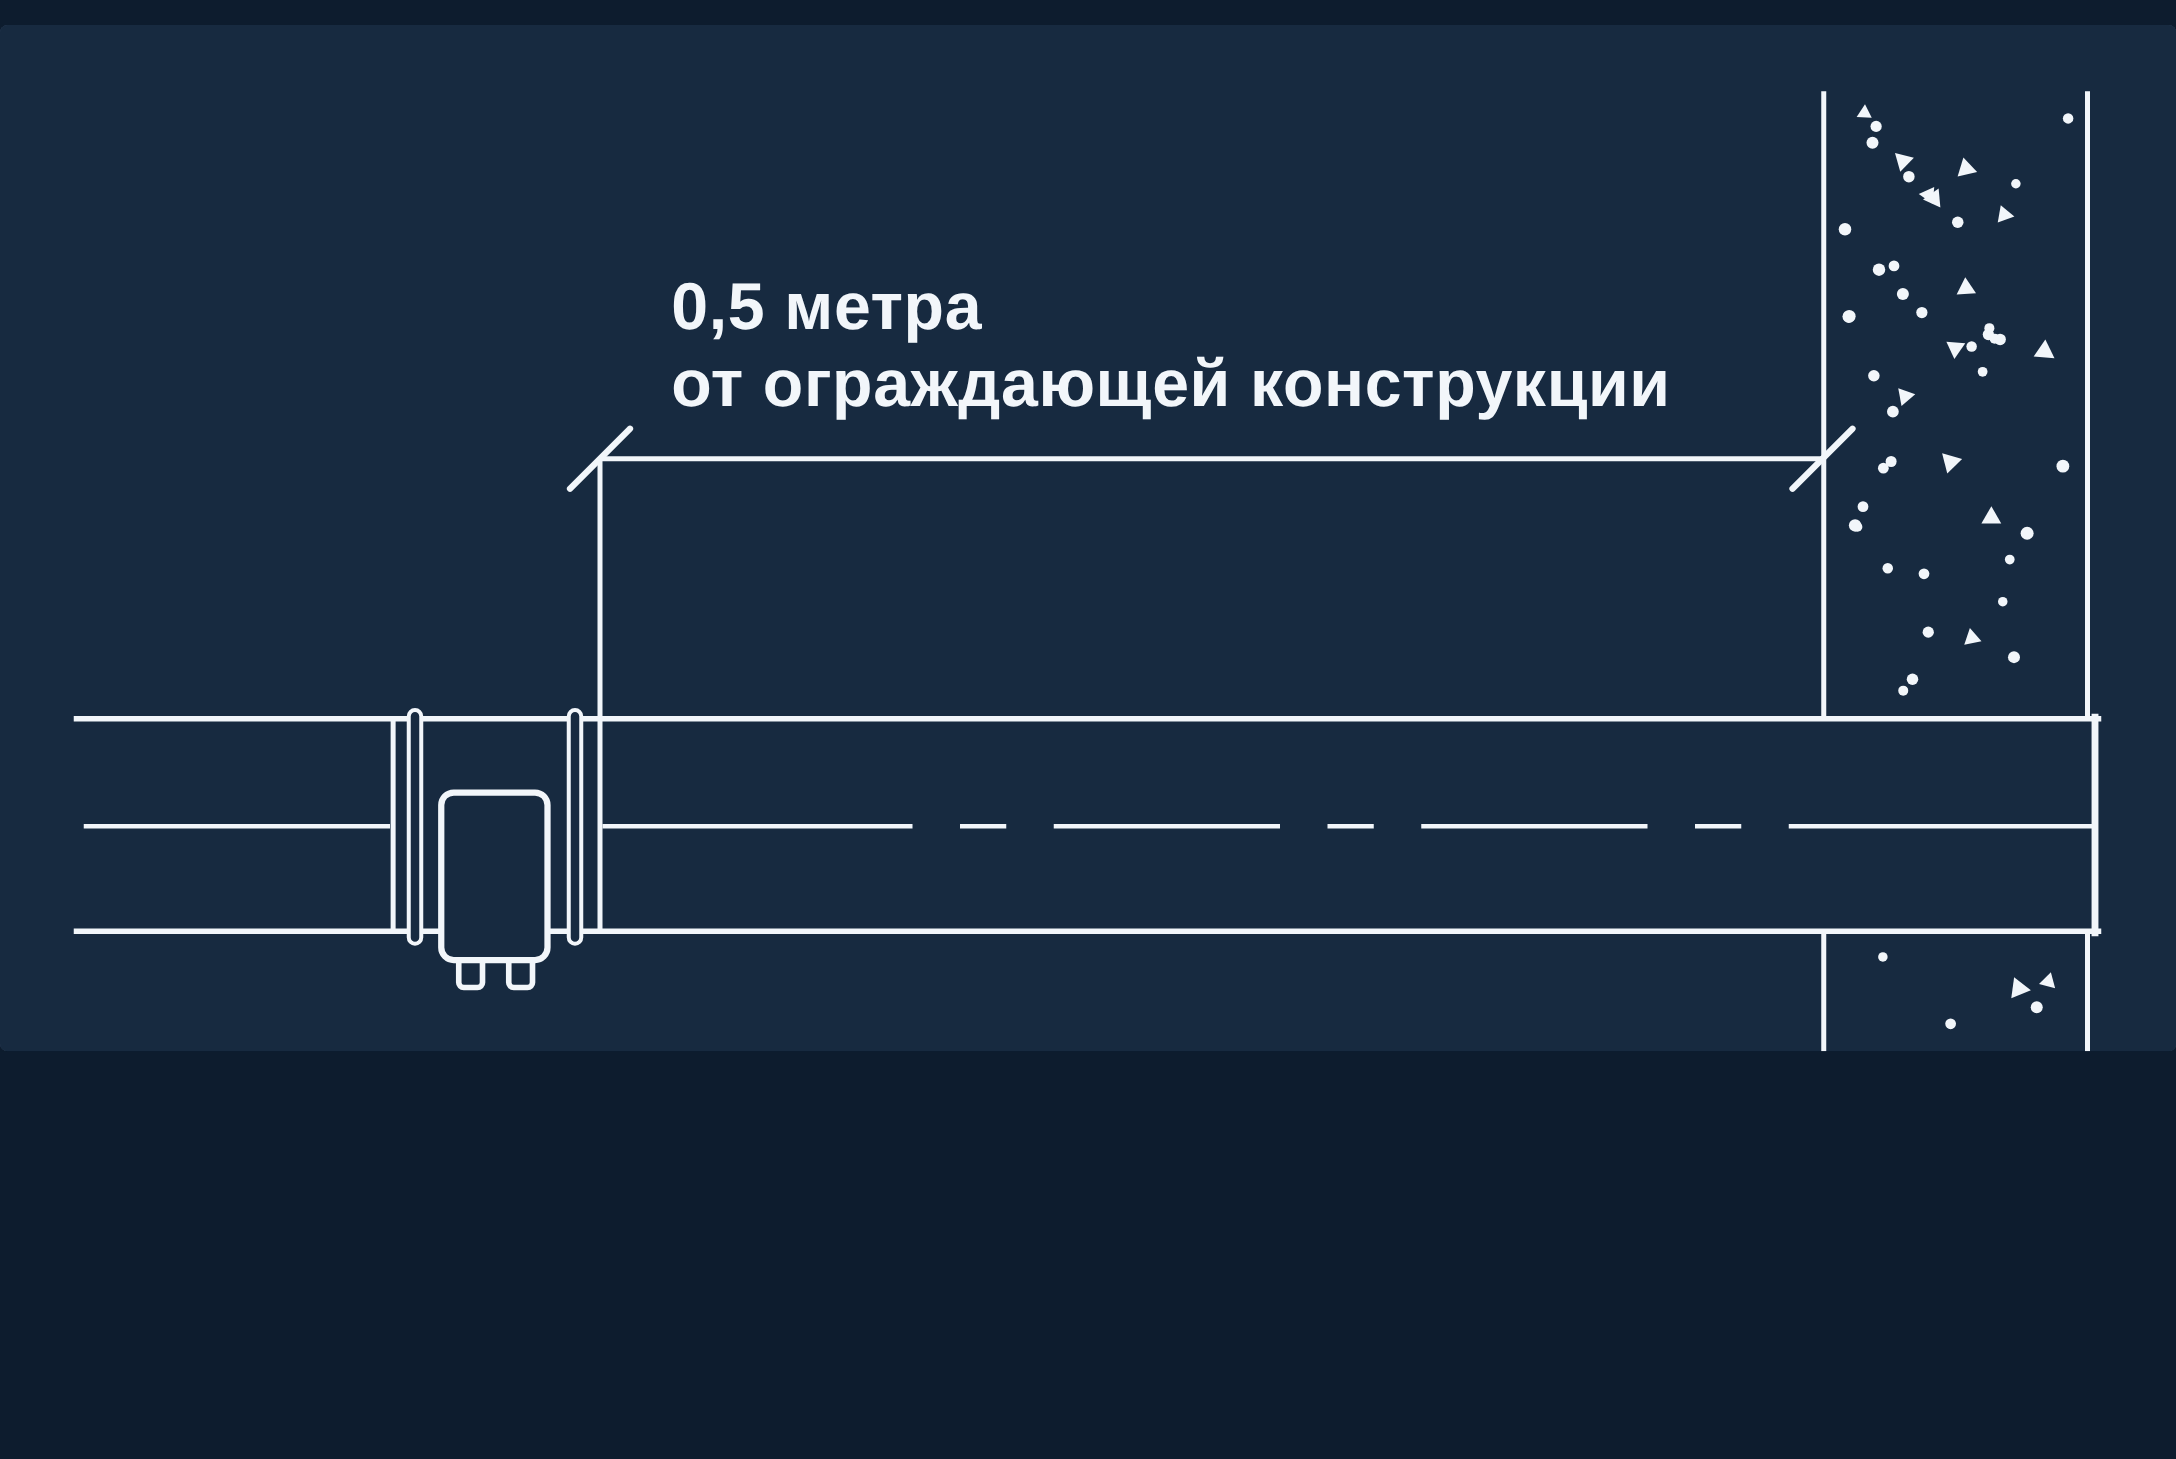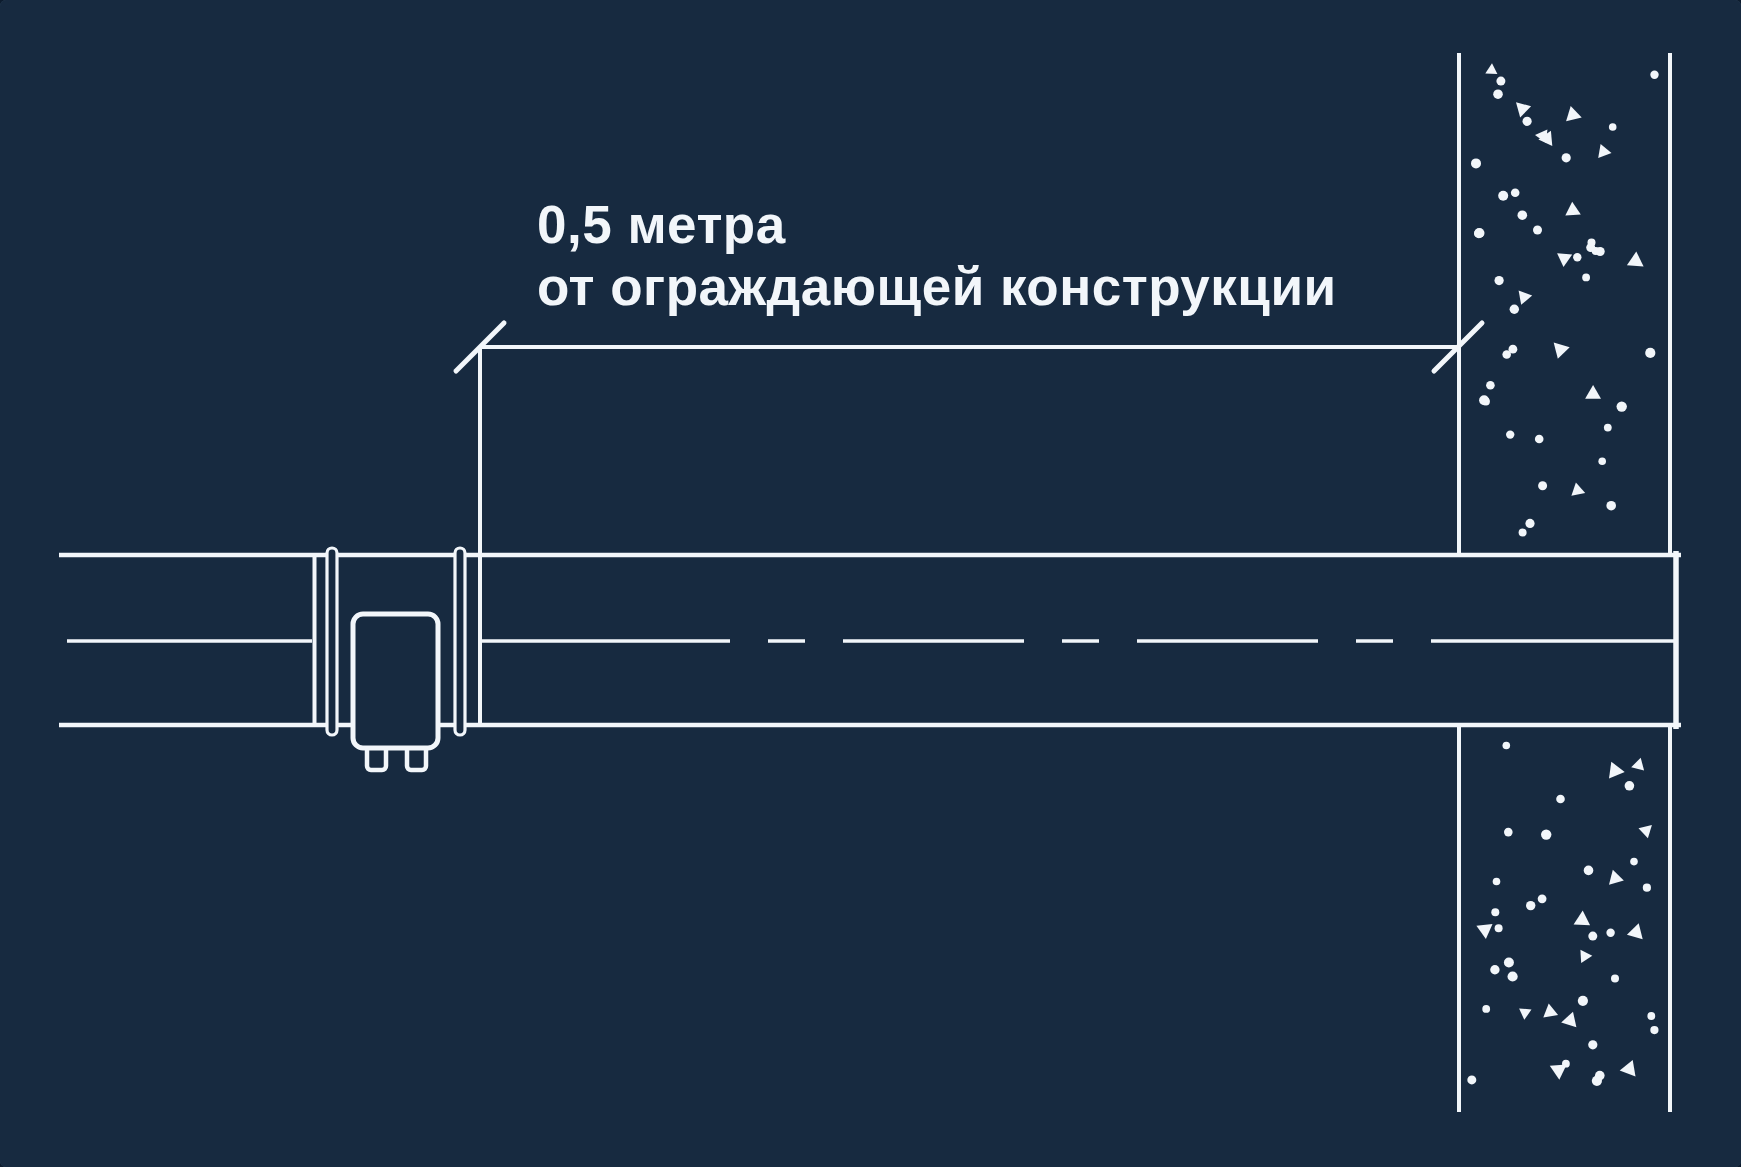--- a/index.html
+++ b/index.html
@@ -8,25 +8,26 @@
   }
   html,body{
     margin:0;
     padding:0;
     background:#0d1c2e;
     font-family:"Liberation Sans", sans-serif;
   }
   .canvas{
     position:relative;
     width:1741px;
-    height:1167px;
+    height:821px;
     background:var(--bg);
     border-radius:6px;
     box-shadow:inset 0 0 0 2px rgba(190,205,220,0.18);
     overflow:hidden;
+    margin-top:20px;
   }
   svg{display:block;width:1741px;height:1167px;}
   .thin{stroke:var(--stroke);stroke-width:4;fill:none;}
   .pipe-line{stroke:var(--stroke);stroke-width:4.5;fill:none;}
   .center-line{stroke:var(--stroke);stroke-width:3.5;fill:none;}
   .cap-line{stroke:var(--stroke);stroke-width:5.5;fill:none;}
   .tick{stroke:var(--stroke);stroke-width:5;stroke-linecap:round;fill:none;}
   .outlined{fill:var(--bg);stroke:var(--stroke);}
   .dim-label{
     fill:var(--stroke);

